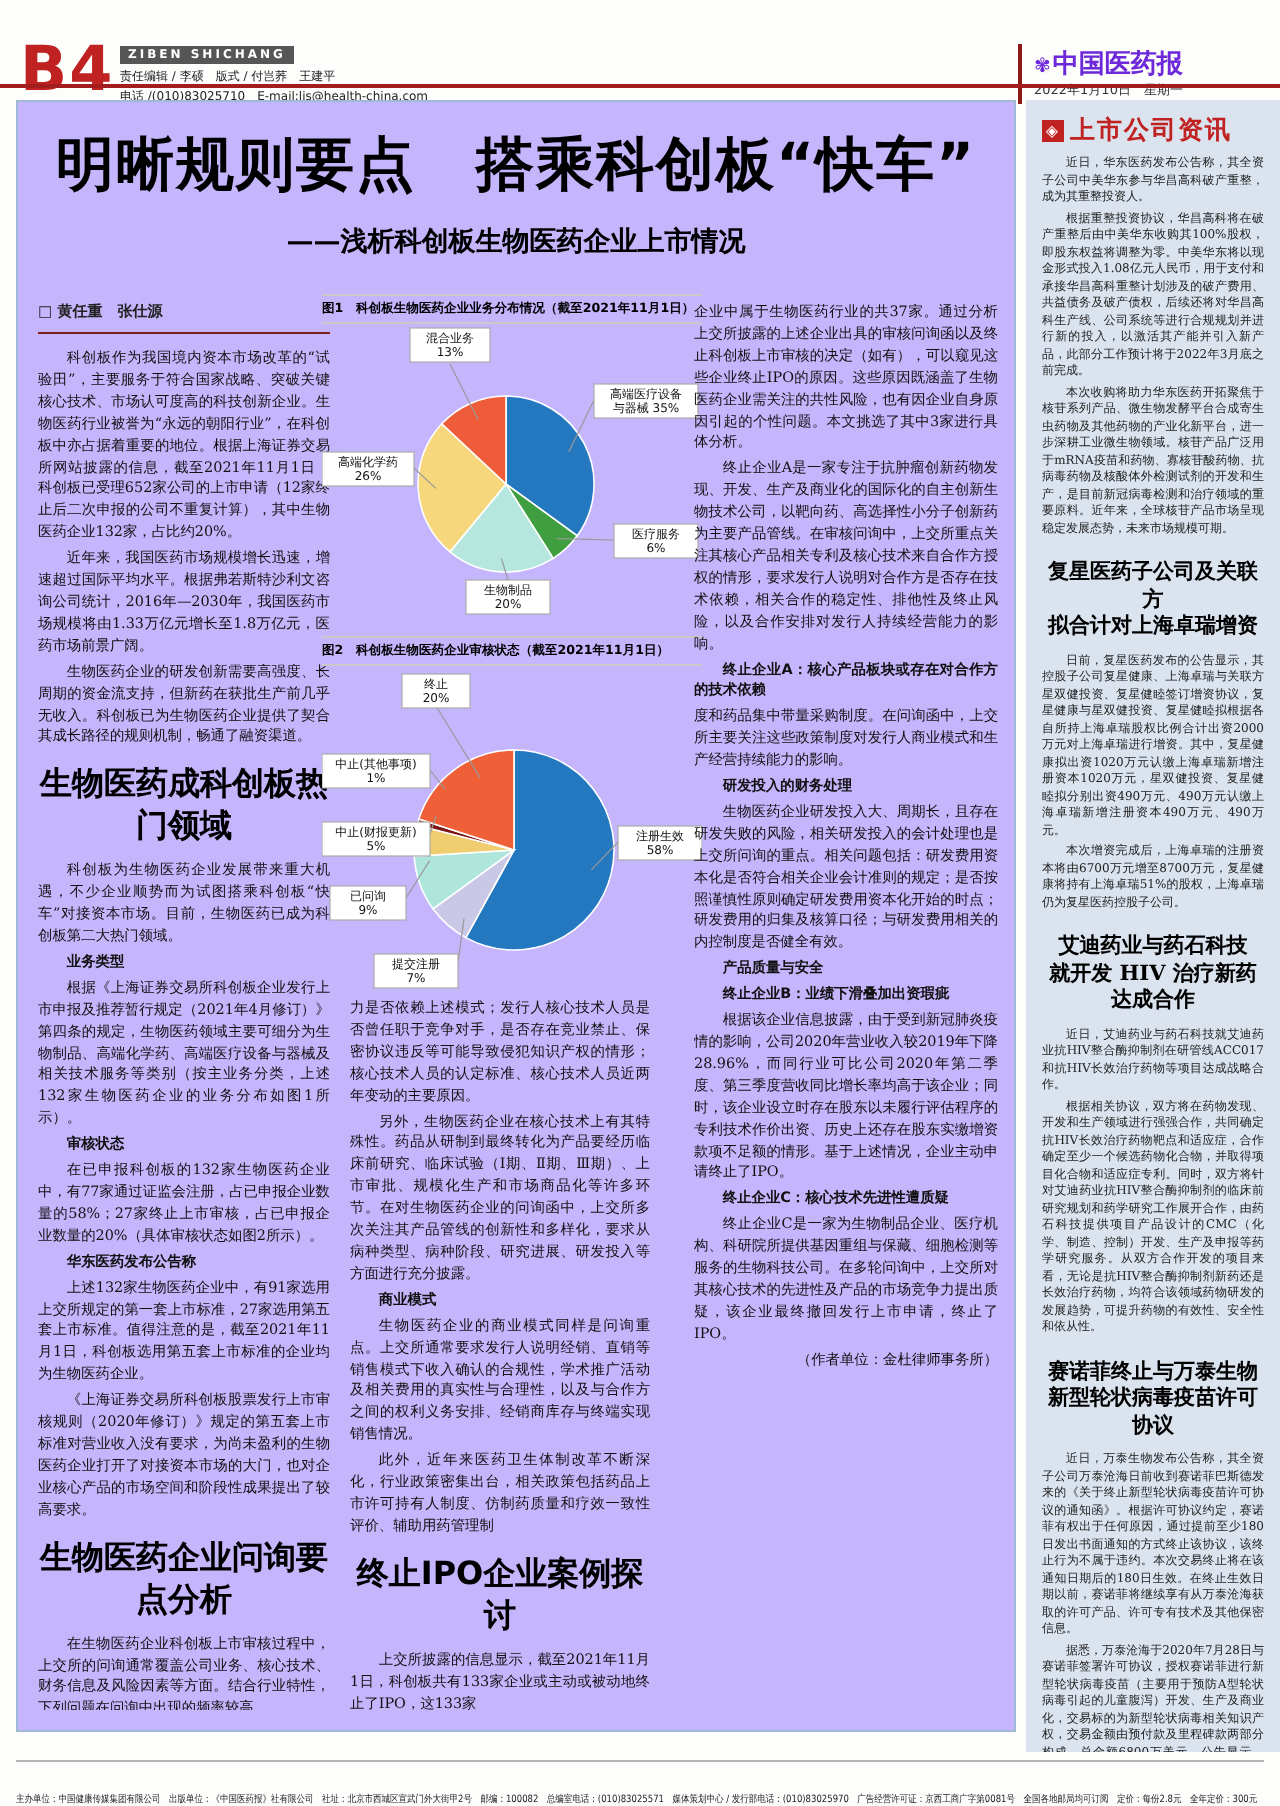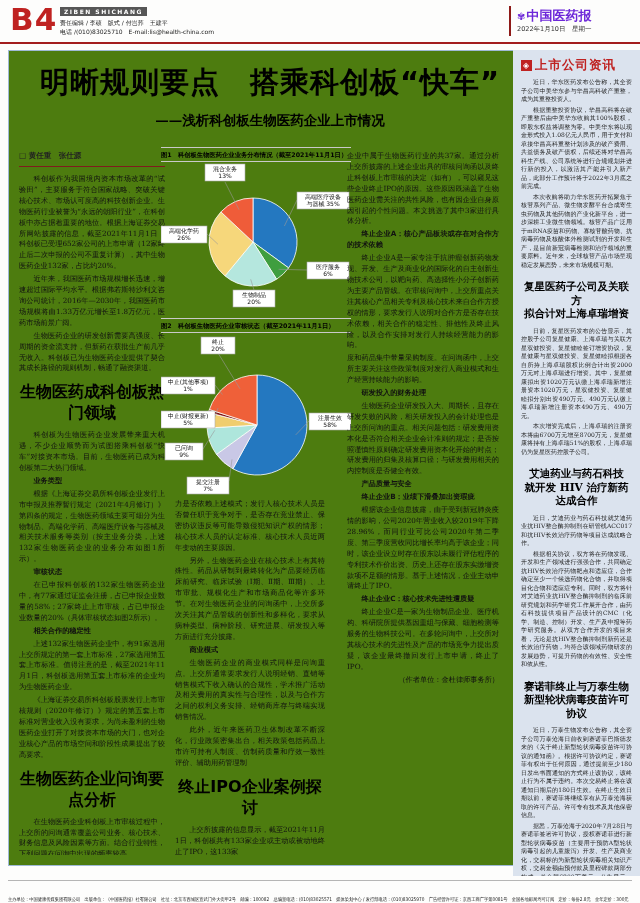--- a/index.html
+++ b/index.html
@@ -1,33 +1,33 @@
 <!DOCTYPE html>
 <html><head>
 <meta charset="utf-8">
 <style>
   html,body{margin:0;padding:0;background:#e9e9e9;}
   #page{position:relative;width:640px;height:903px;background:#fdfdfc;overflow:hidden;
         font-family:"DejaVu Sans",sans-serif;color:#111;}
   
-  #hdr{position:absolute;top:0;left:0;width:640px;height:42px;}
+  #hdr{position:absolute;top:16px;left:0;width:640px;height:42px;}
   .b4{position:absolute;left:10px;top:1px;font-size:31px;font-weight:900;color:#bf2221;letter-spacing:1px;}
   .pybox{position:absolute;left:60px;top:7px;background:#565656;color:#fff;font-size:6px;
          padding:1px 4px;letter-spacing:1.5px;font-weight:bold;}
   .edline{position:absolute;left:60px;top:19px;font-size:6px;color:#222;line-height:8px;white-space:nowrap;}
   .edline2{position:absolute;left:60px;top:28px;font-size:6px;color:#222;white-space:nowrap;}
   .secttl{position:absolute;left:418px;top:7px;font-size:23px;font-weight:900;color:#bf2221;letter-spacing:2px;}
   .vdiv{position:absolute;left:509px;top:6px;width:2px;height:30px;background:#8e1a18;}
   .mast{position:absolute;left:517px;top:7px;font-size:13px;font-weight:bold;color:#6d28d9;white-space:nowrap;}
   .mastmark{font-size:10px;margin-right:1px;}
   .hdate{position:absolute;left:517px;top:25px;font-size:6.5px;color:#333;white-space:nowrap;}
   .redrule{position:absolute;top:42px;left:0;width:640px;height:2px;background:#a31d1e;}
   
   #mainbox{position:absolute;left:8px;top:50px;width:498px;height:814px;
-           border:1px solid #9fb9d6;background:#4d7c0f;padding-left:24px;}
+           border:1px solid #9fb9d6;background:#c4b5fd;}
   #hl{position:absolute;top:12px;left:0;width:100%;text-align:center;}
   #hl h1{margin:0;font-size:29px;font-weight:900;letter-spacing:1px;color:#000;
          font-family:"DejaVu Sans",sans-serif;}
   #hl .subt{margin-top:9px;font-size:13.5px;font-weight:bold;color:#000;
             font-family:"DejaVu Serif",serif;}
   .col{position:absolute;top:100px;height:704px;overflow:hidden;}
   #col1{left:10px;width:146px;}
   #col2{left:166px;top:448px;height:356px;width:150px;}
   #col3{left:338px;width:152px;}
   .bp{font-size:7.2px;line-height:10.9px;text-align:justify;text-indent:2em;margin:0 0 2px;
@@ -84,21 +84,21 @@
         <div class="byline">□ 黄任重　张仕源</div>
         <p class="bp">科创板作为我国境内资本市场改革的“试验田”，主要服务于符合国家战略、突破关键核心技术、市场认可度高的科技创新企业。生物医药行业被誉为“永远的朝阳行业”，在科创板中亦占据着重要的地位。根据上海证券交易所网站披露的信息，截至2021年11月1日，科创板已受理652家公司的上市申请（12家终止后二次申报的公司不重复计算），其中生物医药企业132家，占比约20%。</p>
         <p class="bp">近年来，我国医药市场规模增长迅速，增速超过国际平均水平。根据弗若斯特沙利文咨询公司统计，2016年—2030年，我国医药市场规模将由1.33万亿元增长至1.8万亿元，医药市场前景广阔。</p>
         <p class="bp">生物医药企业的研发创新需要高强度、长周期的资金流支持，但新药在获批生产前几乎无收入。科创板已为生物医药企业提供了契合其成长路径的规则机制，畅通了融资渠道。</p>
         <div class="colh2">生物医药成科创板热门领域</div>
         <p class="bp">科创板为生物医药企业发展带来重大机遇，不少企业顺势而为试图搭乘科创板“快车”对接资本市场。目前，生物医药已成为科创板第二大热门领域。</p>
         <p class="bp sub">业务类型</p>
         <p class="bp">根据《上海证券交易所科创板企业发行上市申报及推荐暂行规定（2021年4月修订）》第四条的规定，生物医药领域主要可细分为生物制品、高端化学药、高端医疗设备与器械及相关技术服务等类别（按主业务分类，上述132家生物医药企业的业务分布如图1所示）。</p>
         <p class="bp sub">审核状态</p>
         <p class="bp">在已申报科创板的132家生物医药企业中，有77家通过证监会注册，占已申报企业数量的58%；27家终止上市审核，占已申报企业数量的20%（具体审核状态如图2所示）。</p>
-        <p class="bp sub">相关合作的稳定性</p>
+        <p class="bp sub">华东医药发布公告称</p>
         <p class="bp">上述132家生物医药企业中，有91家选用上交所规定的第一套上市标准，27家选用第五套上市标准。值得注意的是，截至2021年11月1日，科创板选用第五套上市标准的企业均为生物医药企业。</p>
         <p class="bp">《上海证券交易所科创板股票发行上市审核规则（2020年修订）》规定的第五套上市标准对营业收入没有要求，为尚未盈利的生物医药企业打开了对接资本市场的大门，也对企业核心产品的市场空间和阶段性成果提出了较高要求。</p>
         <div class="colh2">生物医药企业问询要点分析</div>
         <p class="bp">在生物医药企业科创板上市审核过程中，上交所的问询通常覆盖公司业务、核心技术、财务信息及风险因素等方面。结合行业特性，下列问题在问询中出现的频率较高。</p>
         <p class="bp sub">核心技术与知识产权</p>
         <p class="bp">与其他行业企业相比，生物医药企业的核心技术与知识产权问题更受关注。上交所在问询中通常要求发行人说明：核心技术的来源及演进过程，核心技术先进性的衡量标准，相关知识产权的权属是否清晰，是否存在涉及核心技术的诉讼、仲裁或潜在纠纷；发行人是否存在与高校、科研院所或其他机构共同研发、技术许可等合作的商业模式，如存在，发行人持续经营能</p>
       </div>
     <div id="figs">
         <figure class="fig"><div class="figcap">图1　科创板生物医药企业业务分布情况（截至2021年11月1日）</div><svg width="190" height="148" viewBox="0 0 190 148">
             <path d="M92 80 L92.0 36.0 A44 44 0 0 1 127.6 105.9 Z" fill="#2478c0" stroke="#fff" stroke-width="0.8"></path>
@@ -164,22 +164,22 @@
         <p class="bp cont">力是否依赖上述模式；发行人核心技术人员是否曾任职于竞争对手，是否存在竞业禁止、保密协议违反等可能导致侵犯知识产权的情形；核心技术人员的认定标准、核心技术人员近两年变动的主要原因。</p>
         <p class="bp">另外，生物医药企业在核心技术上有其特殊性。药品从研制到最终转化为产品要经历临床前研究、临床试验（Ⅰ期、Ⅱ期、Ⅲ期）、上市审批、规模化生产和市场商品化等许多环节。在对生物医药企业的问询函中，上交所多次关注其产品管线的创新性和多样化，要求从病种类型、病种阶段、研究进展、研发投入等方面进行充分披露。</p>
         <p class="bp sub">商业模式</p>
         <p class="bp">生物医药企业的商业模式同样是问询重点。上交所通常要求发行人说明经销、直销等销售模式下收入确认的合规性，学术推广活动及相关费用的真实性与合理性，以及与合作方之间的权利义务安排、经销商库存与终端实现销售情况。</p>
         <p class="bp">此外，近年来医药卫生体制改革不断深化，行业政策密集出台，相关政策包括药品上市许可持有人制度、仿制药质量和疗效一致性评价、辅助用药管理制</p>
         <div class="colh2">终止IPO企业案例探讨</div>
         <p class="bp">上交所披露的信息显示，截至2021年11月1日，科创板共有133家企业或主动或被动地终止了IPO，这133家</p>
       </div>
     <div id="col3" class="col">
         <p class="bp cont">企业中属于生物医药行业的共37家。通过分析上交所披露的上述企业出具的审核问询函以及终止科创板上市审核的决定（如有），可以窥见这些企业终止IPO的原因。这些原因既涵盖了生物医药企业需关注的共性风险，也有因企业自身原因引起的个性问题。本文挑选了其中3家进行具体分析。</p>
+        <p class="bp">终止企业A是一家专注于抗肿瘤创新药物发现、开发、生产及商业化的国际化的自主创新生物技术公司，以靶向药、高选择性小分子创新药为主要产品管线。在审核问询中，上交所重点关注其核心产品相关专利及核心技术来自合作方授权的情形，要求发行人说明对合作方是否存在技术依赖，相关合作的稳定性、排他性及终止风险，以及合作安排对发行人持续经营能力的影响。</p>
         <p class="bp sub">终止企业A：核心产品板块或存在对合作方的技术依赖</p>
-        <p class="bp">终止企业A是一家专注于抗肿瘤创新药物发现、开发、生产及商业化的国际化的自主创新生物技术公司，以靶向药、高选择性小分子创新药为主要产品管线。在审核问询中，上交所重点关注其核心产品相关专利及核心技术来自合作方授权的情形，要求发行人说明对合作方是否存在技术依赖，相关合作的稳定性、排他性及终止风险，以及合作安排对发行人持续经营能力的影响。</p>
         <p class="bp cont">度和药品集中带量采购制度。在问询函中，上交所主要关注这些政策制度对发行人商业模式和生产经营持续能力的影响。</p>
         <p class="bp sub">研发投入的财务处理</p>
         <p class="bp">生物医药企业研发投入大、周期长，且存在研发失败的风险，相关研发投入的会计处理也是上交所问询的重点。相关问题包括：研发费用资本化是否符合相关企业会计准则的规定；是否按照谨慎性原则确定研发费用资本化开始的时点；研发费用的归集及核算口径；与研发费用相关的内控制度是否健全有效。</p>
         <p class="bp sub">产品质量与安全</p>
         <p class="bp sub">终止企业B：业绩下滑叠加出资瑕疵</p>
         <p class="bp">根据该企业信息披露，由于受到新冠肺炎疫情的影响，公司2020年营业收入较2019年下降28.96%，而同行业可比公司2020年第二季度、第三季度营收同比增长率均高于该企业；同时，该企业设立时存在股东以未履行评估程序的专利技术作价出资、历史上还存在股东实缴增资款项不足额的情形。基于上述情况，企业主动申请终止了IPO。</p>
         <p class="bp sub">终止企业C：核心技术先进性遭质疑</p>
         <p class="bp">终止企业C是一家为生物制品企业、医疗机构、科研院所提供基因重组与保藏、细胞检测等服务的生物科技公司。在多轮问询中，上交所对其核心技术的先进性及产品的市场竞争力提出质疑，该企业最终撤回发行上市申请，终止了IPO。</p>
         <p class="bp author">（作者单位：金杜律师事务所）</p>
       </div>

